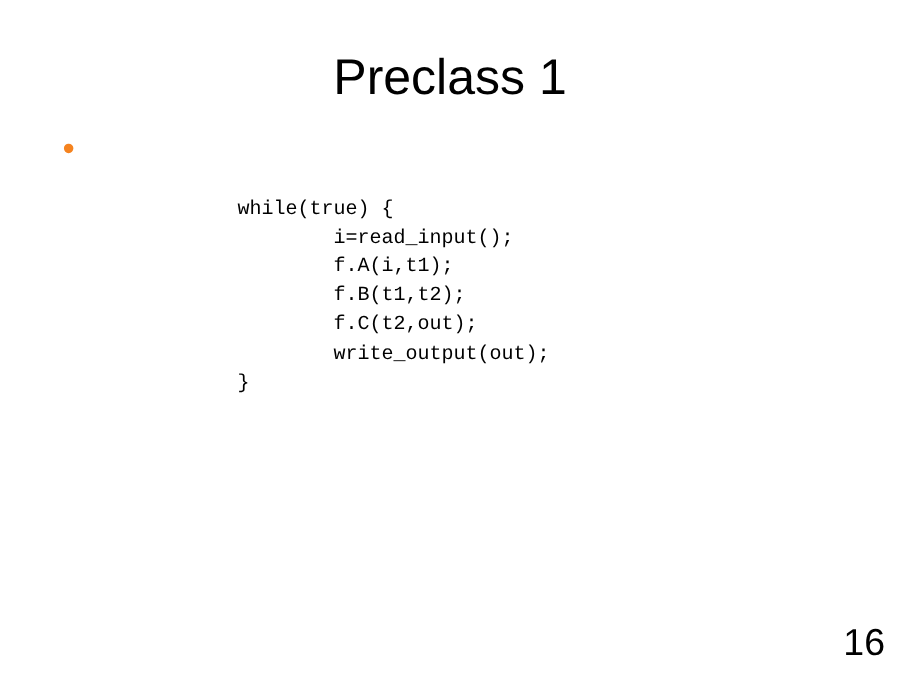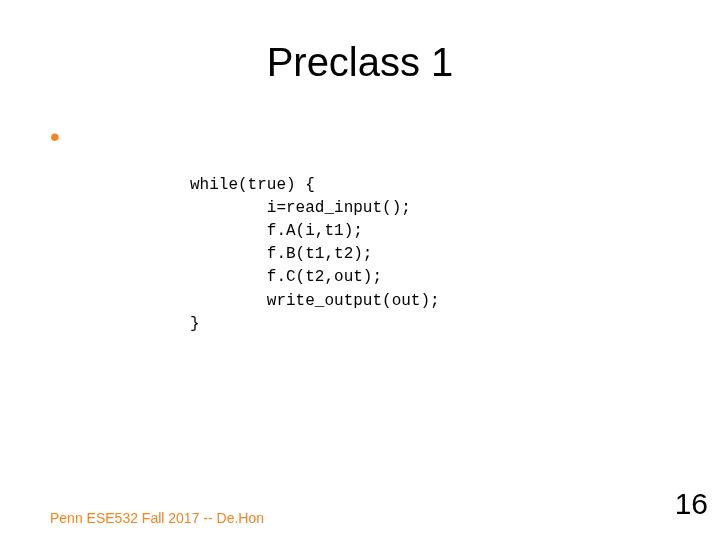--- a/index.html
+++ b/index.html
@@ -20,21 +20,21 @@
       height: 100%;
       padding: 30px 50px 20px 50px;
       position: relative;
     }
     .title {
       font-size: 40px;
       font-weight: normal;
       color: #000;
       text-align: center;
       margin-top: 10px;
-      margin-bottom: 35px;
+      margin-bottom: 17px;
     }
     .bullet-item {
       display: flex;
       align-items: flex-start;
       margin-bottom: 20px;
     }
     .bullet {
       color: #f5831f;
       font-size: 28px;
       margin-right: 14px;
@@ -56,21 +56,21 @@
     }
     .footer {
       position: absolute;
       bottom: 14px;
       left: 50px;
       font-size: 14px;
       color: #f5831f;
     }
     .page-number {
       position: absolute;
-      bottom: 19px;
+      bottom: 8px;
       right: 12px;
       font-size: 30px;
       color: #000;
       text-align: right;
     }
   </style>
 </head>
 <body>
 
 <div class="slide">
@@ -81,15 +81,14 @@
   </div>
 
   <div class="code-block"><span>while(true) {</span>
 <span>        i=read_input();</span>
 <span>        f.A(i,t1);</span>
 <span>        f.B(t1,t2);</span>
 <span>        f.C(t2,out);</span>
 <span>        write_output(out);</span>
 <span>}</span></div>
 
-  <div class="footer">Penn ESE532 Fall 2017 -- De.Hon</div>
   <div class="page-number">16</div>
 </div>
 
 </body></html>

